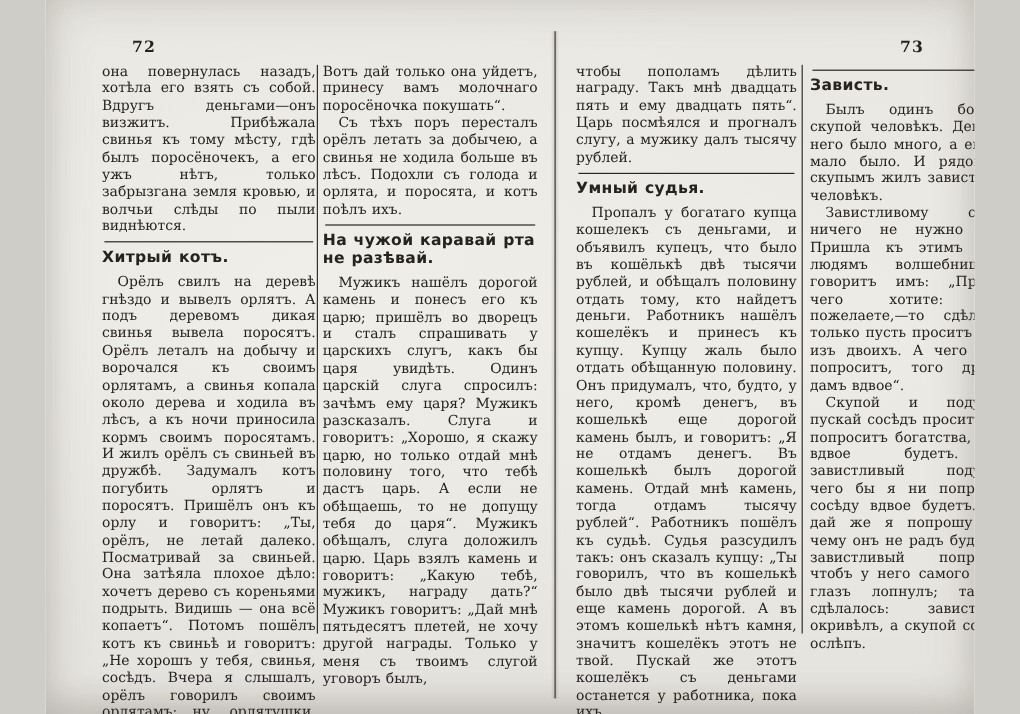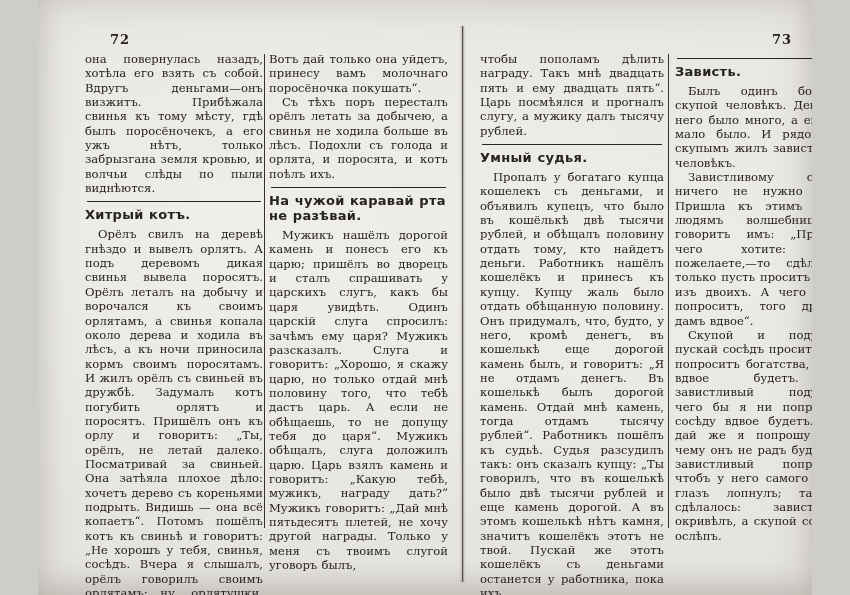--- a/index.html
+++ b/index.html
@@ -22,21 +22,21 @@
   
   .seam{
     position:absolute; left:421px; top:26px; width:7px; height:556px;
     background:linear-gradient(to right, rgba(70,63,55,0) 0%, rgba(70,63,55,.12) 35%, rgba(40,35,30,.85) 52%, rgba(70,63,55,.12) 68%, rgba(70,63,55,0) 100%);
   }
   .pagenum{
     position:absolute; top:32px;
     font-size:13px; font-weight:bold; letter-spacing:1px;
   }
   .pagenum.left{left:72px;}
-  .pagenum.right{left:734px;text-align:right;}
+  .pagenum.right{left:712px;text-align:right;}
   .col{
     position:absolute; top:52px;
     font-size:11.6px; line-height:14.35px;
     text-align:justify; text-justify:inter-word;
     word-spacing:0.6px;
   }
   .col-1{left:47px; width:178px;}
   .col-2{left:231px; width:179px;}
   .col-3{left:442px; width:184px;}
   .col-4{left:637px; width:177px;}

